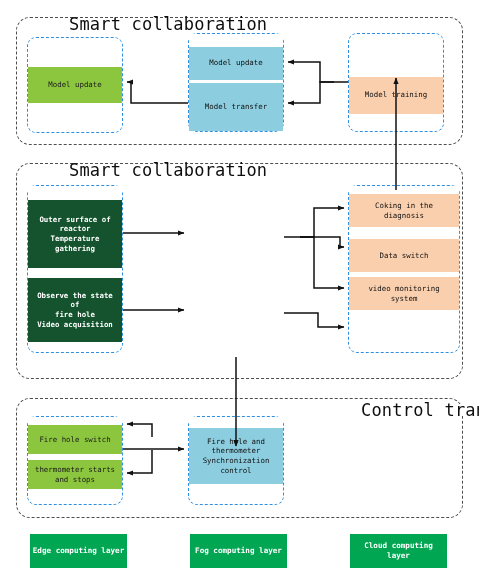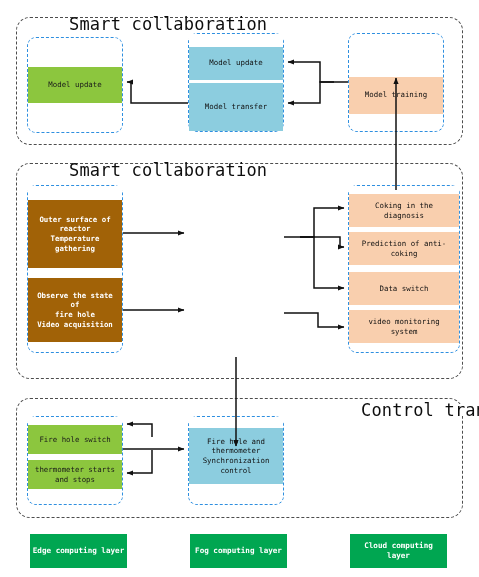--- a/index.html
+++ b/index.html
@@ -51,21 +51,21 @@
     justify-content:center;
     text-align:center;
     font-size:7.4px;
     line-height:9.6px;
     color:#111111;
     padding:2px 3px;
     white-space:pre-line;
     width:100%;
   }
   .bar.edge-light{background:#8cc63e;color:#1a1a1a;}
-  .bar.edge-dark{background:#a16207;color:#ffffff;font-weight:bold;}
+  .bar.edge-dark{background:#14532d;color:#ffffff;font-weight:bold;}
   .bar.fog{background:#8ccddf;color:#111111;}
   .bar.cloud{background:#f9cfae;color:#111111;}
   .gap{width:100%;background:#ffffff;}
 
   
   .legend-box{
     position:absolute;
     background:#00a651;
     color:#ffffff;
     font-size:7.6px;
@@ -121,22 +121,20 @@
 fire hole
 Video acquisition</div>
   </div>
 
 
   <div class="panel pad-top" style="left:348px;top:185px;width:112px;height:168px;align-items:flex-end;">
     <div class="gap" style="height:8px;"></div>
     <div class="bar cloud" style="height:33px;">Coking in the
 diagnosis</div>
     <div class="gap" style="height:5px;"></div>
-    <div class="bar cloud" style="height:33px;">Prediction of anti-
-coking</div>
     <div class="gap" style="height:7px;"></div>
     <div class="bar cloud" style="height:33px;">Data switch</div>
     <div class="gap" style="height:5px;"></div>
     <div class="bar cloud" style="height:33px;margin-left:23px;">video monitoring
 system</div>
   </div>
 
   <div class="group" style="left:16px;top:398px;width:447px;height:120px;"></div>
   <div class="group-title" style="left:318px;top:404px;">Control transmission</div>
 

